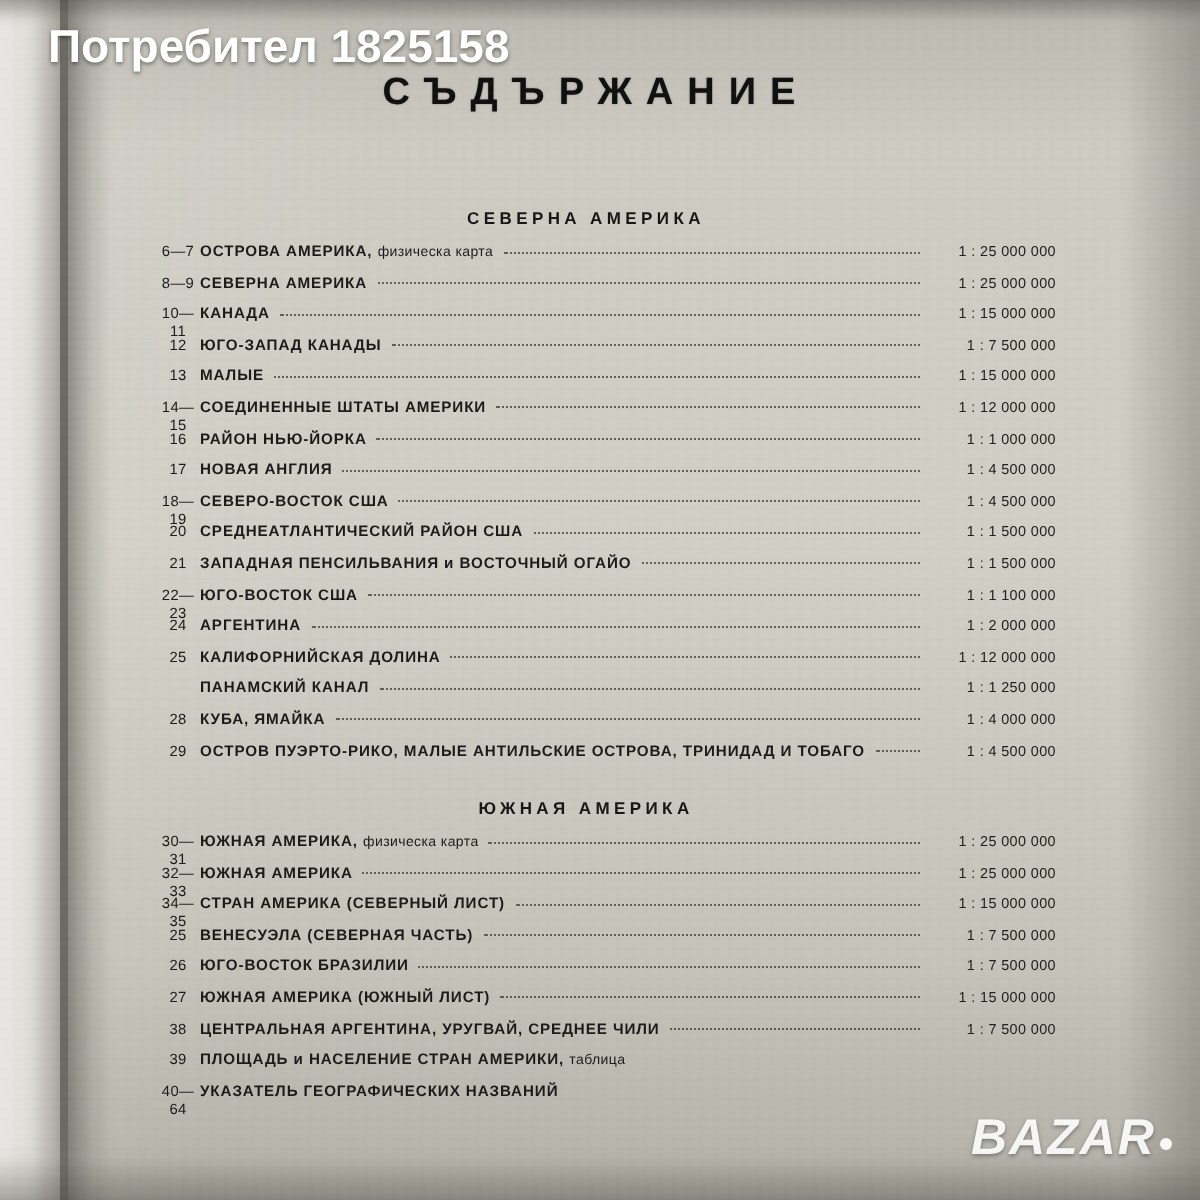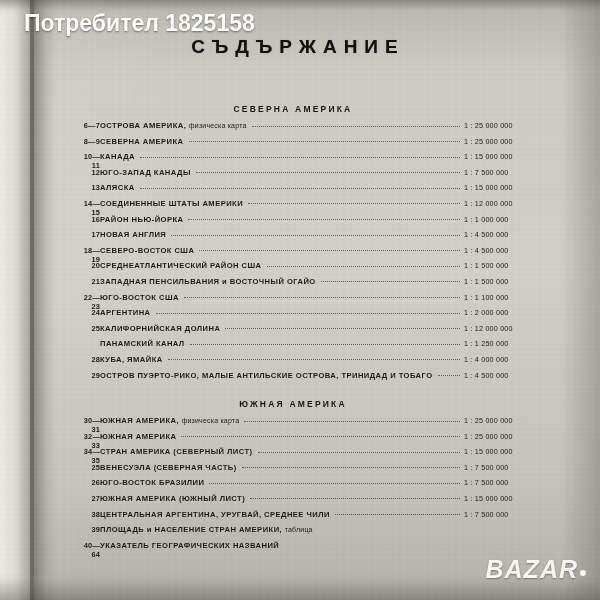--- a/index.html
+++ b/index.html
@@ -111,25 +111,25 @@
     display: flex;
     align-items: baseline;
     width: 470px;
     height: 15.6px;
     font-size: 7.6px;
     color: #1b1a18;
   }
   .pages {
     width: 42px;
     flex: 0 0 42px;
-    text-align: right;
+    text-align: center;
     letter-spacing: .2px;
     padding-left: 20px;
     box-sizing: border-box;
-    font-weight: bold;
+    font-weight: normal;
     font-size: 7.4px;
   }
   .title-cell {
     flex: 0 0 auto;
     white-space: nowrap;
     font-weight: bold;
     letter-spacing: .45px;
   }
   .title-cell .sub {
     font-weight: normal;
@@ -141,20 +141,21 @@
     margin: 0 4px 0 5px;
     position: relative;
     height: 1px;
     top: -1.5px;
     overflow: hidden;
     border-bottom: 1.1px dotted rgba(30,29,26,0.62);
   }
   .scale {
     flex: 0 0 64px;
     width: 64px;
+    text-align: right;
     font-size: 7.2px;
     letter-spacing: .2px;
     color: #20201d;
   }
   .no-scale .leader { border-bottom: none; }
 
   
   #watermark {
     position: absolute;
     left: 24px;
@@ -223,21 +224,21 @@
             <span class="scale">1 : 15 000 000</span>
           </div>
           <div class="toc-row">
             <span class="pages">12</span>
             <span class="title-cell"><span>ЮГО-ЗАПАД КАНАДЫ</span></span>
             <span class="leader"></span>
             <span class="scale">1 : 7 500 000</span>
           </div>
           <div class="toc-row">
             <span class="pages">13</span>
-            <span class="title-cell"><span>АЛЯСКА</span></span>
+            <span class="title-cell"><span>МАЛЫЕ</span></span>
             <span class="leader"></span>
             <span class="scale">1 : 15 000 000</span>
           </div>
           <div class="toc-row">
             <span class="pages">14—15</span>
             <span class="title-cell"><span>СОЕДИНЕННЫЕ ШТАТЫ АМЕРИКИ</span></span>
             <span class="leader"></span>
             <span class="scale">1 : 12 000 000</span>
           </div>
           <div class="toc-row">

